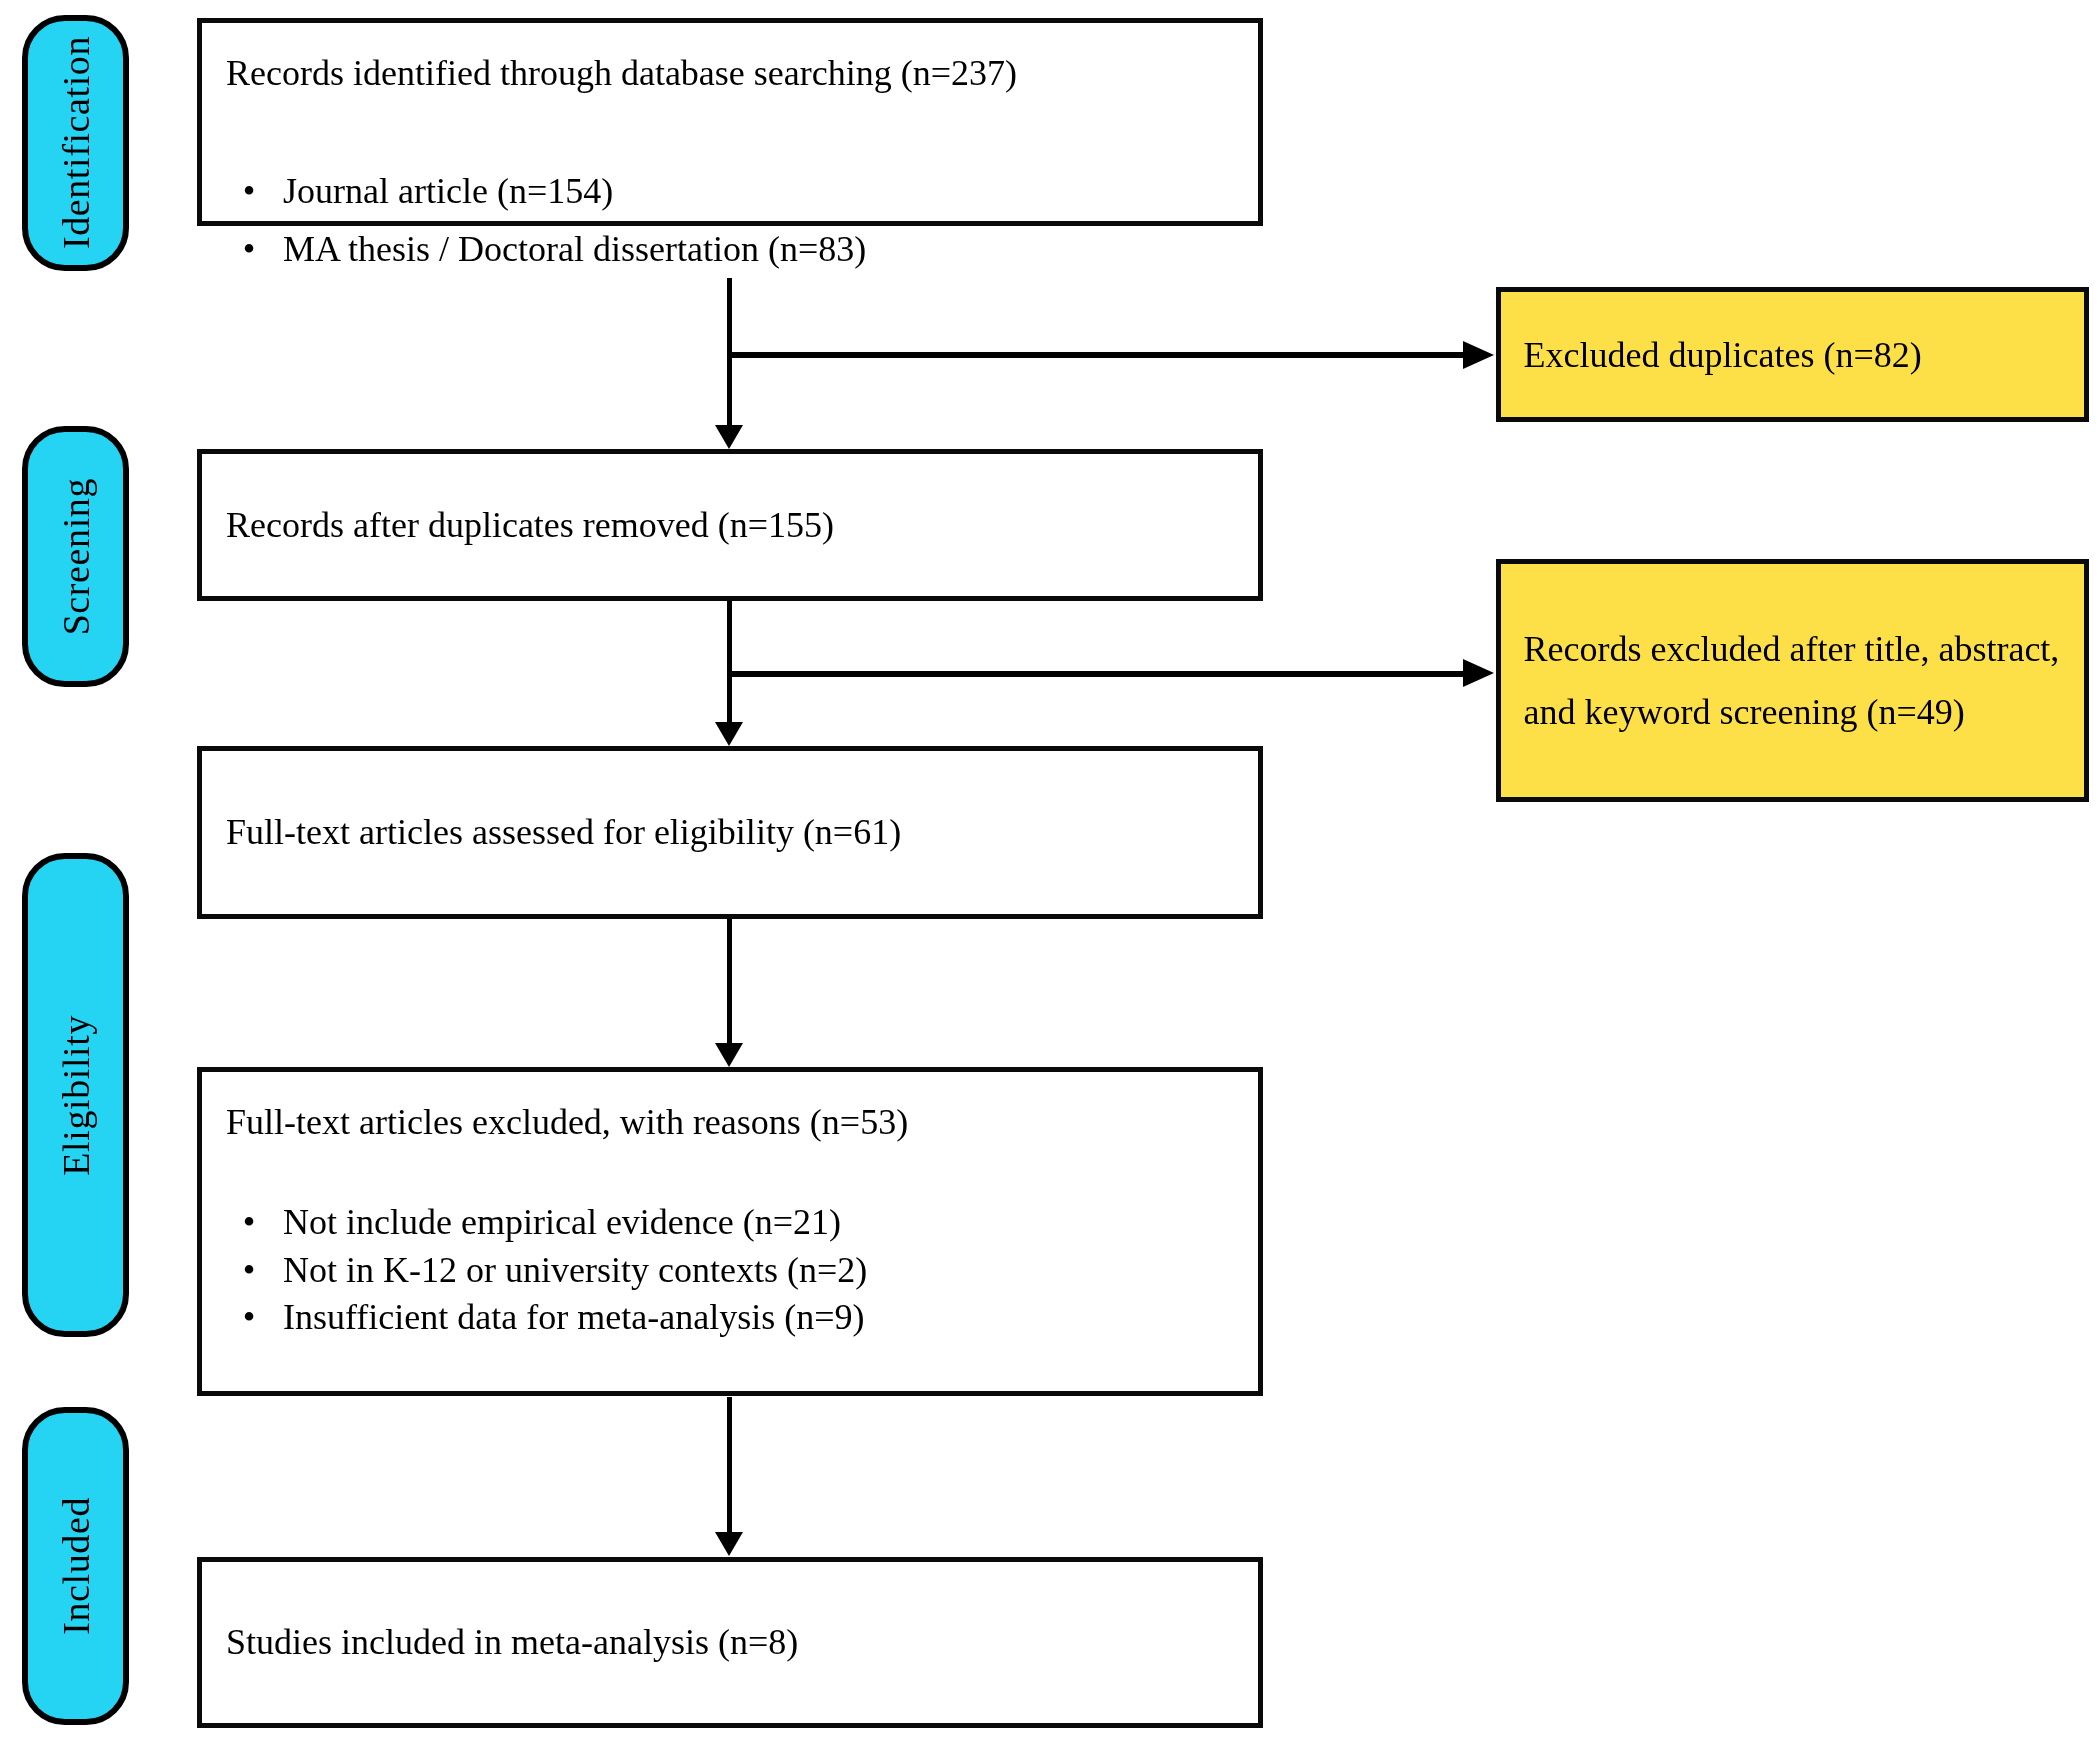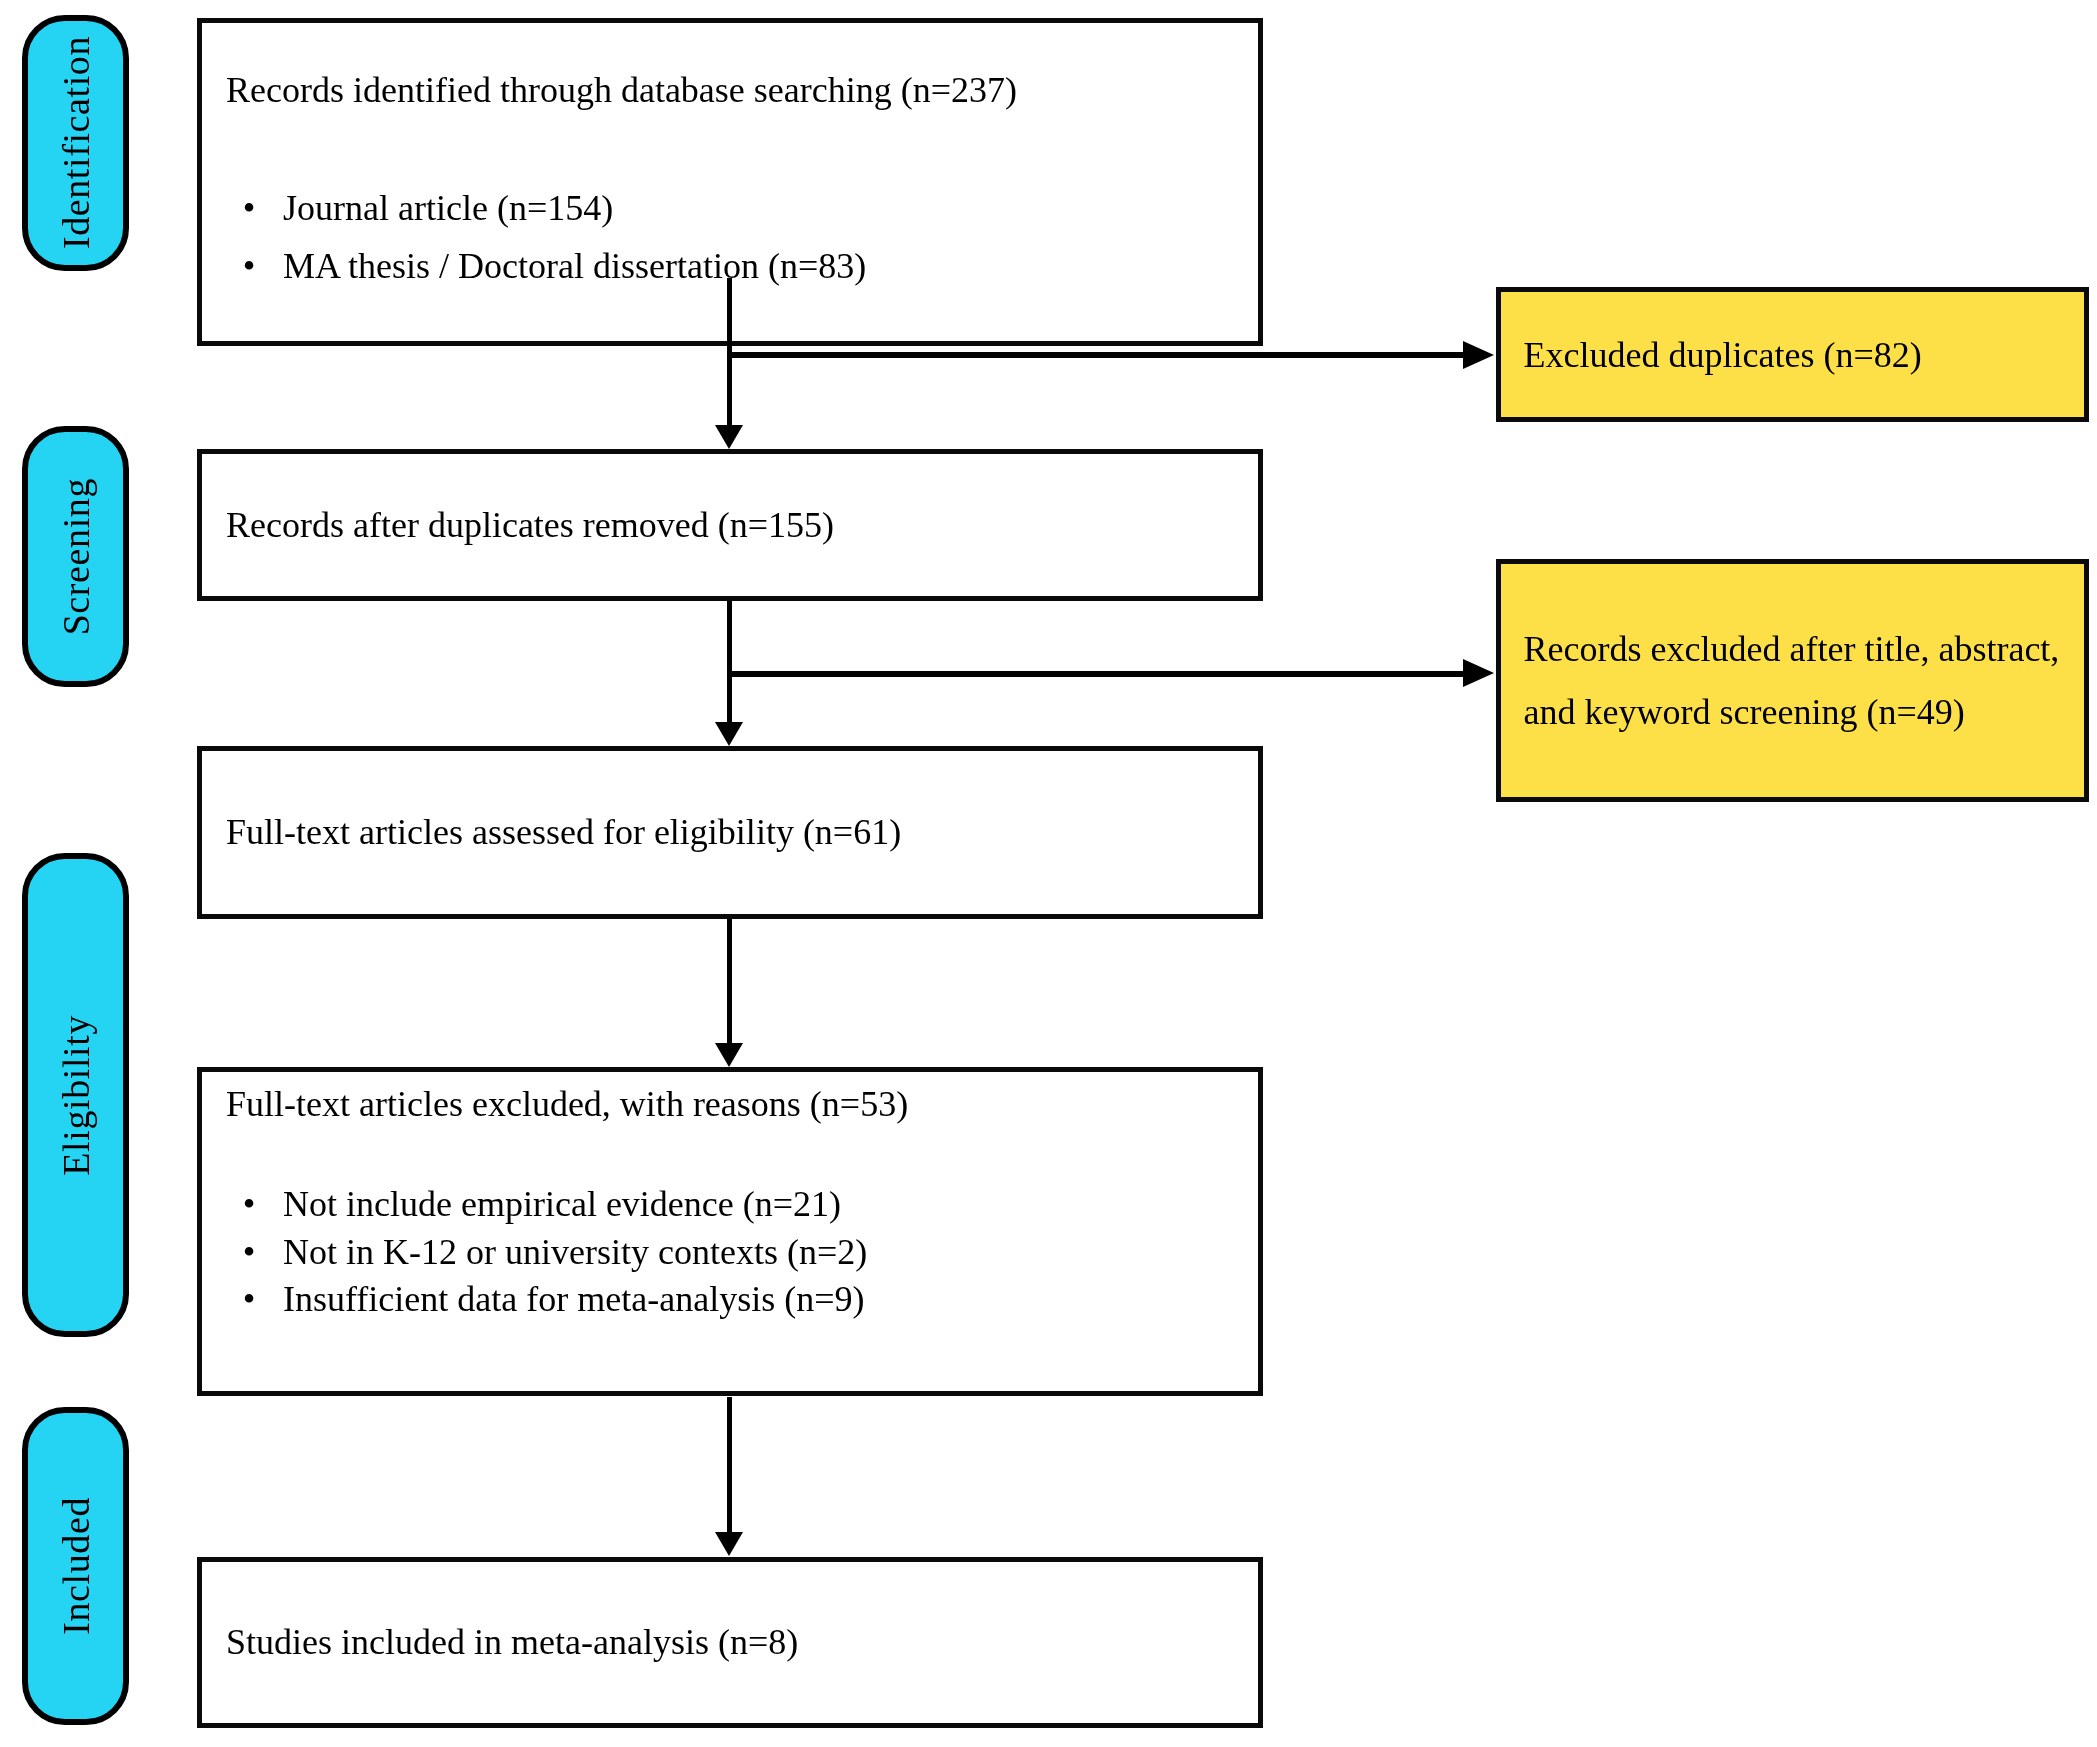--- a/index.html
+++ b/index.html
@@ -38,24 +38,24 @@
     position:absolute;
     left:197px;width:1066px;
     background:#ffffff;
     border:5.4px solid #0a0a0a;
     box-sizing:border-box;
     font-size:36px;
     line-height:1.18;
     display:flex;flex-direction:column;
     padding:0 24px;
   }
-  #box-identified{top:18px;height:328px;padding-top:46px;}
+  #box-identified{top:18px;height:208px;padding-top:29px;}
   #box-deduped{top:449px;height:152px;justify-content:center;}
   #box-fulltext-assessed{top:746px;height:173px;justify-content:center;}
-  #box-fulltext-excluded{top:1067px;height:329px;padding-top:11px;}
+  #box-fulltext-excluded{top:1067px;height:329px;padding-top:29px;}
   #box-included{top:1557px;height:171px;justify-content:center;}
 
   
   .rbox{
     position:absolute;
     left:1496px;width:593px;
     background:#fde047;
     border:5.4px solid #0a0a0a;
     box-sizing:border-box;
     font-size:36px;

